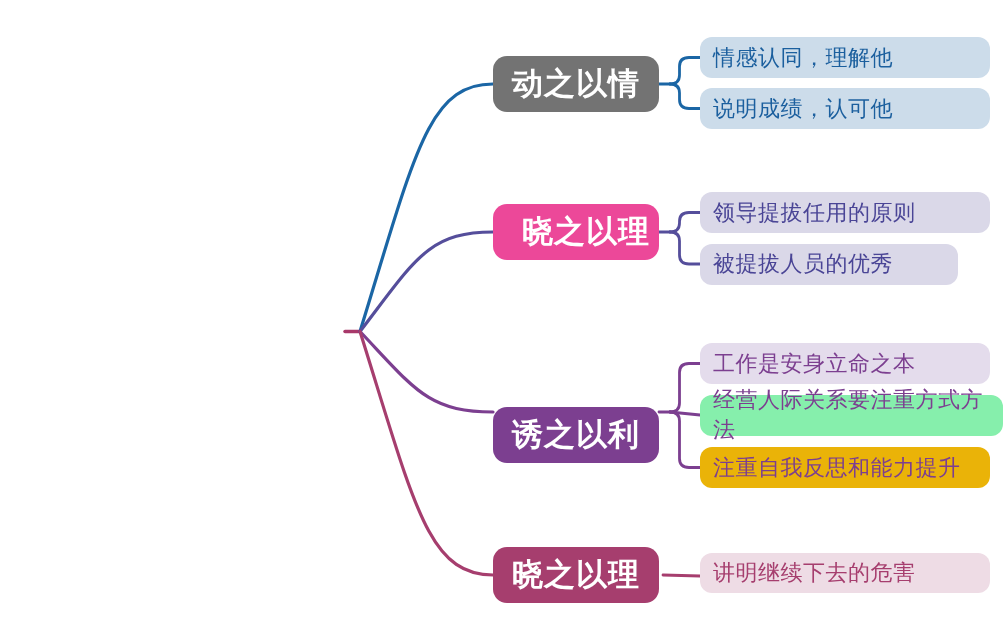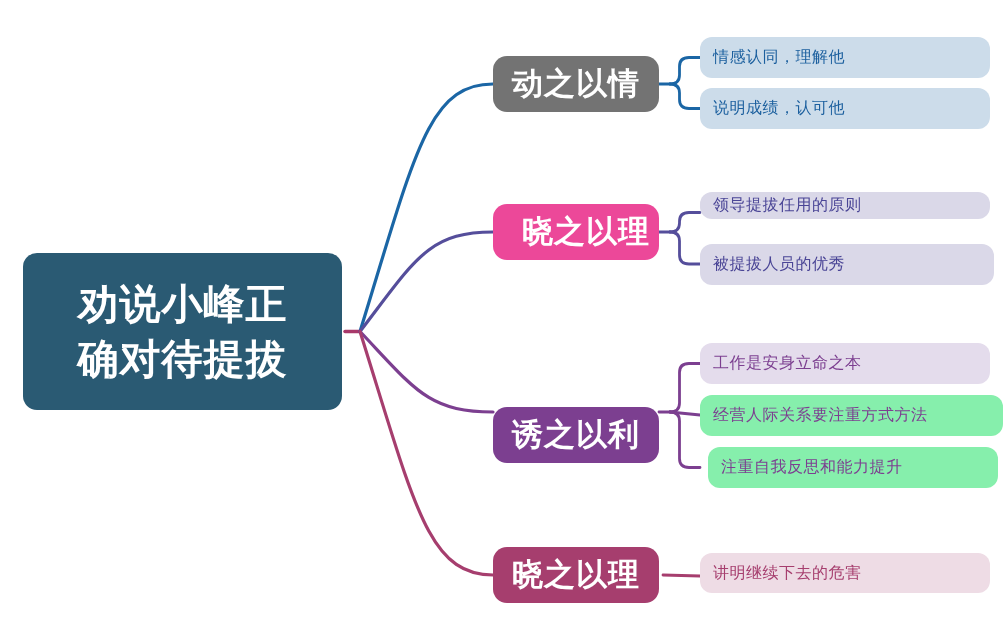--- a/index.html
+++ b/index.html
@@ -16,21 +16,21 @@
     border-radius:14px;
     text-align:center;
   }
   .root-label{
     font-size:41px;font-weight:bold;line-height:1.33;
     white-space:pre-line;letter-spacing:1px;
   }
   .branch-node{border-radius:14px;}
   .branch-label{font-size:31px;font-weight:bold;letter-spacing:1px;}
   .child-node{border-radius:12px;justify-content:flex-start;padding-left:13px;}
-  .child-label{font-size:16px;letter-spacing:0.5px;}
+  .child-label{font-size:22px;letter-spacing:0.5px;}
 </style>
 </head>
 <body>
 
 <div class="canvas">
   <svg id="connector-layer" viewBox="0 0 1007 634" xmlns="http://www.w3.org/2000/svg">
       <path d="M 345 331.5 L 360 331.5" fill="none" stroke="#a8386a" stroke-width="3.5" stroke-linecap="round"></path>
       <path d="M 360 331.5 C 415 153.3, 428 84, 493 84" fill="none" stroke="#1b66a5" stroke-width="3.2" stroke-linecap="round"></path>
       <path d="M 659 84 L 670 84" fill="none" stroke="#1b66a5" stroke-width="2.8" stroke-linecap="round"></path>
       <path d="M 670 84 Q 679.5 84 679.5 75 L 679.5 66.5 Q 679.5 57.5 689 57.5 L 700 57.5" fill="none" stroke="#1b66a5" stroke-width="2.8" stroke-linecap="round"></path>
@@ -41,54 +41,50 @@
       <path d="M 670 232 Q 679.5 232 679.5 241 L 679.5 255 Q 679.5 264 689 264 L 700 264" fill="none" stroke="#554e9b" stroke-width="2.8" stroke-linecap="round"></path>
       <path d="M 360 331.5 C 415 389.46, 428 412, 493 412" fill="none" stroke="#7c3f90" stroke-width="3.2" stroke-linecap="round"></path>
       <path d="M 659 412 L 670 412" fill="none" stroke="#7c3f90" stroke-width="2.8" stroke-linecap="round"></path>
       <path d="M 670 412 Q 679.5 412 679.5 403 L 679.5 372.5 Q 679.5 363.5 689 363.5 L 700 363.5" fill="none" stroke="#7c3f90" stroke-width="2.8" stroke-linecap="round"></path>
       <path d="M 670 412 L 700 415" fill="none" stroke="#7c3f90" stroke-width="2.8" stroke-linecap="round"></path>
       <path d="M 670 412 Q 679.5 412 679.5 421 L 679.5 458.5 Q 679.5 467.5 689 467.5 L 700 467.5" fill="none" stroke="#7c3f90" stroke-width="2.8" stroke-linecap="round"></path>
       <path d="M 360 331.5 C 415 506.82, 428 575, 493 575" fill="none" stroke="#a63e6e" stroke-width="3.2" stroke-linecap="round"></path>
       <path d="M 663 575 L 700 576" fill="none" stroke="#a63e6e" stroke-width="2.8" stroke-linecap="round"></path>
     </svg>
 
-  <div class="node root-node" id="root-node" style="left: 23px; top: 253px; width: 319px; height: 157px; background: rgb(42, 90, 115); color: rgb(255, 255, 255);">
-    <div class="root-label">劝说小峰正
-确对待提拔</div>
-  </div>
 
   <div id="branch-container">
       <div class="node branch-node" style="left: 493px; top: 56px; width: 166px; height: 56px; background: #737373; color: rgb(255, 255, 255);">
         <div class="branch-label">动之以情</div>
       </div>
       <div class="node child-node" style="left: 700px; top: 37px; width: 290px; height: 41px; background: rgb(204, 220, 234); color: rgb(27, 95, 158);">
         <div class="child-label">情感认同，理解他</div>
       </div>
       <div class="node child-node" style="left: 700px; top: 88px; width: 290px; height: 41px; background: rgb(204, 220, 234); color: rgb(27, 95, 158);">
         <div class="child-label">说明成绩，认可他</div>
       </div>
       <div class="node branch-node" style="left: 493px; top: 204px; width: 166px; height: 56px; background: #ec4899; color: rgb(255, 255, 255); padding-left: 20px;">
         <div class="branch-label">晓之以理</div>
       </div>
-      <div class="node child-node" style="left: 700px; top: 192px; width: 290px; height: 27px; background: rgb(218, 216, 232); color: rgb(74, 69, 150);">
+      <div class="node child-node" style="left: 700px; top: 192px; width: 290px; height: 41px; background: rgb(218, 216, 232); color: rgb(74, 69, 150);">
         <div class="child-label">领导提拔任用的原则</div>
       </div>
-      <div class="node child-node" style="left: 700px; top: 243.5px; width: 294px; height: 41px; background: rgb(218, 216, 232); color: rgb(74, 69, 150);">
+      <div class="node child-node" style="left: 700px; top: 243.5px; width: 258px; height: 41px; background: rgb(218, 216, 232); color: rgb(74, 69, 150);">
         <div class="child-label">被提拔人员的优秀</div>
       </div>
       <div class="node branch-node" style="left: 493px; top: 384px; width: 166px; height: 56px; background: rgb(124, 63, 144); color: rgb(255, 255, 255); margin-top: 23px;">
         <div class="branch-label">诱之以利</div>
       </div>
       <div class="node child-node" style="left: 700px; top: 343px; width: 290px; height: 41px; background: rgb(228, 220, 236); color: rgb(124, 63, 144); align-items: center;">
         <div class="child-label">工作是安身立命之本</div>
       </div>
       <div class="node child-node" style="left: 700px; top: 394.5px; width: 303px; height: 41px; background: #86efac; color: rgb(124, 63, 144);">
         <div class="child-label">经营人际关系要注重方式方法</div>
       </div>
-      <div class="node child-node" style="left: 700px; top: 447px; width: 290px; height: 41px; background: #86efac; color: rgb(124, 63, 144); margin-left: 8px;">
+      <div class="node child-node" style="left: 700px; top: 447px; width: 290px; height: 41px; background: #eab308; color: rgb(124, 63, 144);">
         <div class="child-label">注重自我反思和能力提升</div>
       </div>
       <div class="node branch-node" style="left: 493px; top: 547px; width: 166px; height: 56px; background: rgb(166, 62, 110); color: rgb(255, 255, 255);">
         <div class="branch-label">晓之以理</div>
       </div>
       <div class="node child-node" style="left: 700px; top: 553px; width: 290px; height: 40px; background: rgb(238, 220, 229); color: rgb(166, 62, 110);">
         <div class="child-label">讲明继续下去的危害</div>
       </div>
     </div>
 </div>

